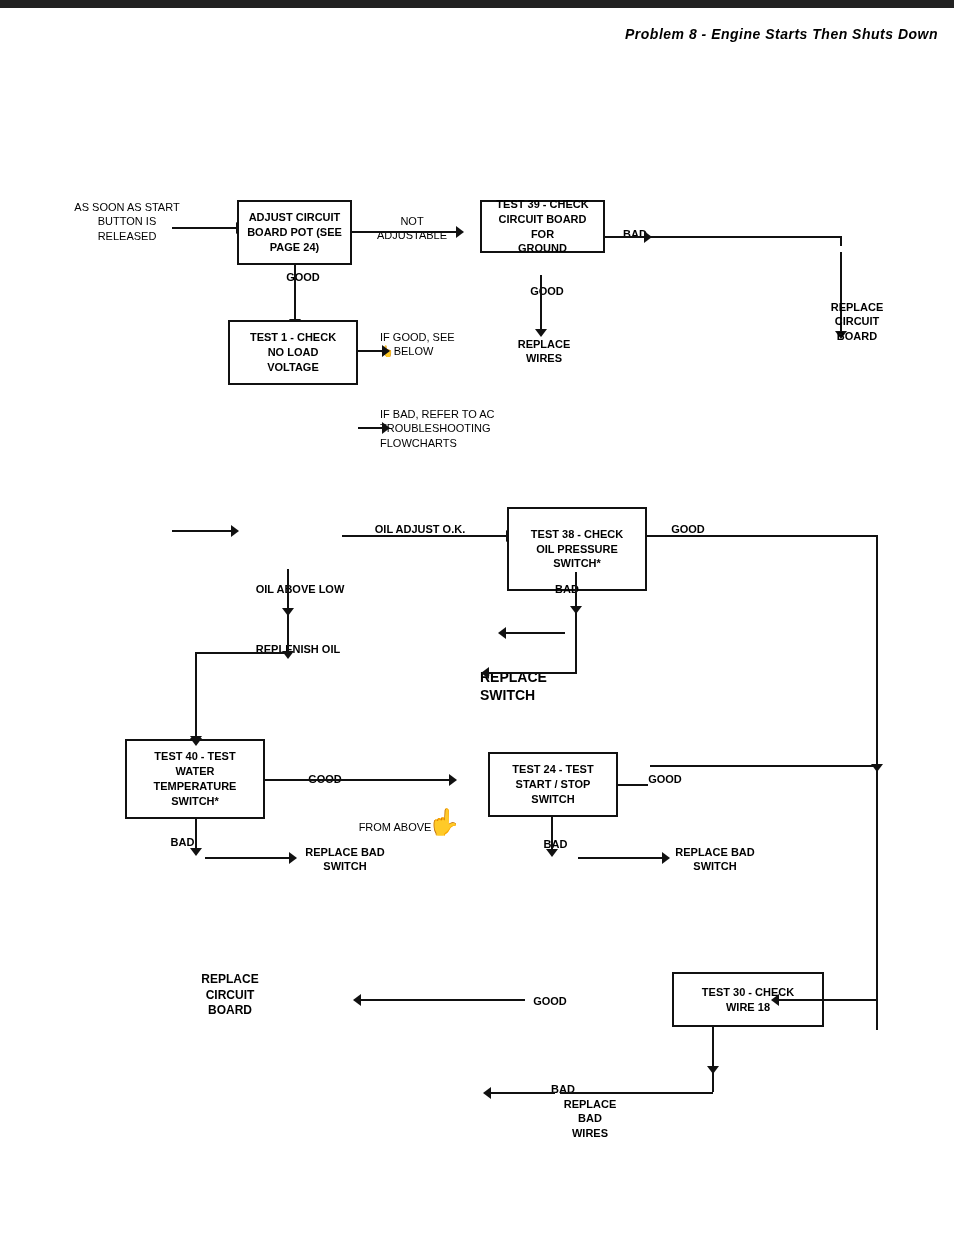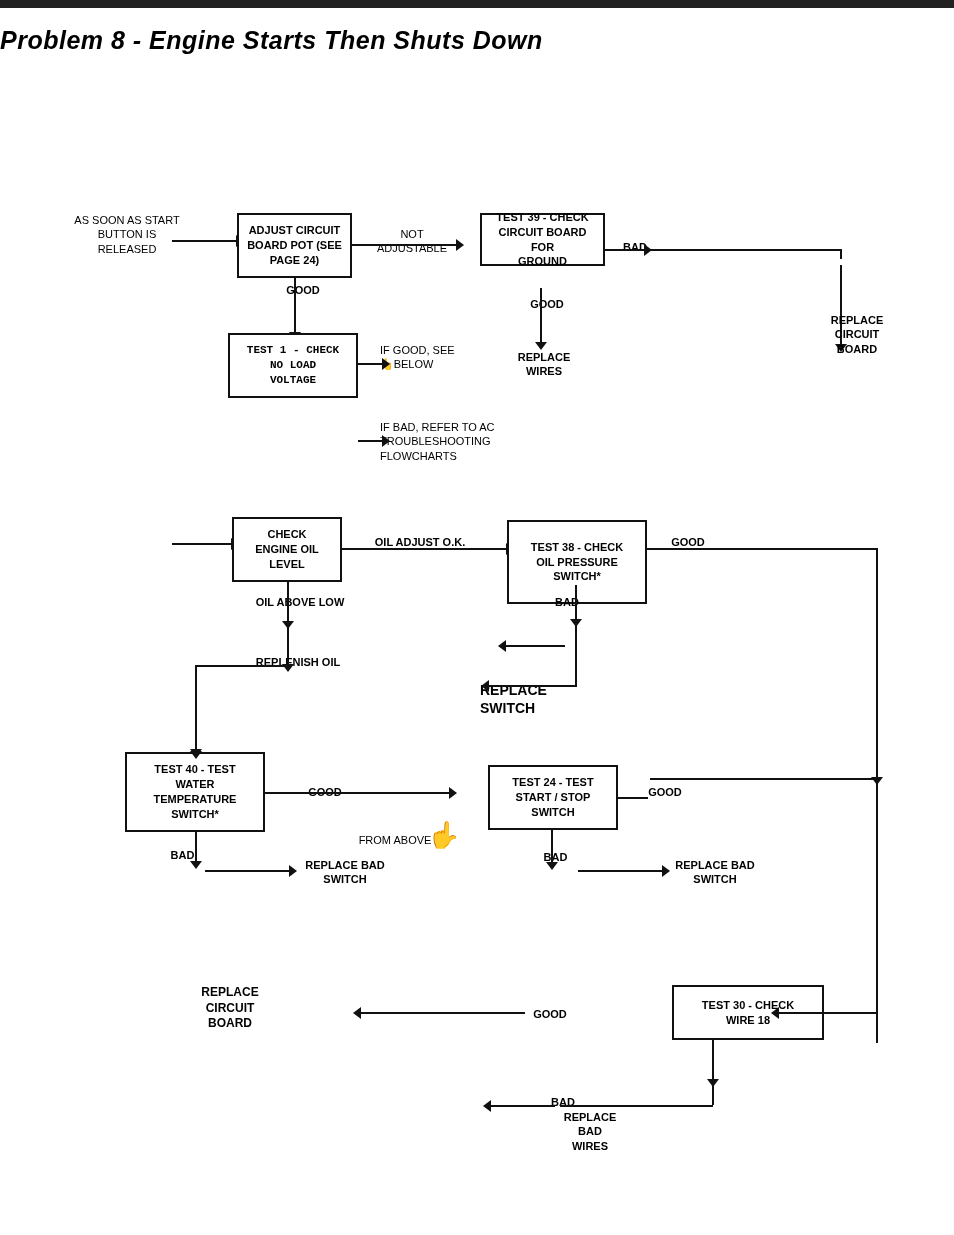--- a/index.html
+++ b/index.html
@@ -11,22 +11,22 @@
       position: relative;
       overflow-x: hidden;
     }
     .top-bar {
       width: 100%;
       height: 8px;
       background: #222;
       margin-bottom: 0;
     }
     .page-title {
-      text-align: left;
-      font-size: 25px;
+      text-align: right;
+      font-size: 14px;
       font-weight: bold;
       font-style: italic;
       margin: 18px 16px 10px 0;
       letter-spacing: 0.5px;
     }
     .diagram-container {
       position: relative;
       width: 954px;
       height: 1150px;
     }
@@ -152,34 +152,33 @@
   <div class="label bold" style="left:283px; top:218px; width:40px; text-align:center; font-size:11px;">GOOD</div>
 
   <div class="arrow-down" style="left:294px; top:213px; height:55px;"></div>
 
   <div class="label bold" style="left:527px; top:232px; width:40px; text-align:center; font-size:11px;">GOOD</div>
 
   <div class="arrow-down" style="left:540px; top:223px; height:55px;"></div>
 
   <div class="label bold" style="left:504px; top:285px; width:80px; text-align:center; font-size:11px;">REPLACE WIRES</div>
 
-  <div class="box" style="left:228px; top:268px; width:130px; height:65px; font-size:11px;font-family:Liberation Mono, monospace;">TEST 1 - CHECK<br>NO LOAD<br>VOLTAGE</div>
+  <div class="box" style="left:228px; top:268px; width:130px; height:65px; font-size:11px;">TEST 1 - CHECK<br>NO LOAD<br>VOLTAGE</div>
 
   <div class="label" style="left:380px; top:278px; width:120px; text-align:left; font-size:11px;">IF GOOD,  SEE<br>👆BELOW</div>
 
   <div class="arrow-right" style="left:358px; top:298px; width:25px;"></div>
 
   <div class="label" style="left:380px; top:355px; width:150px; text-align:left; font-size:11px;">IF BAD, REFER TO AC<br>TROUBLESHOOTING<br>FLOWCHARTS</div>
 
   <div class="arrow-right" style="left:358px; top:375px; width:25px;"></div>
 
 
   <div class="arrow-right" style="left:172px; top:478px; width:60px;"></div>
 
-  <div class="box" style="left:232px; top:452px; width:110px; height:65px; font-size:11px;">CHECK<br>ENGINE OIL<br>LEVEL</div>
 
   <div class="label bold" style="left:370px; top:470px; width:100px; text-align:center; font-size:11px;">OIL ADJUST O.K.</div>
 
   <div class="arrow-right" style="left:342px; top:483px; width:165px;"></div>
 
   <div class="box" style="left:507px; top:455px; width:140px; height:84px; font-size:11px;">TEST 38 - CHECK<br>OIL PRESSURE<br>SWITCH*</div>
 
   <div class="label bold" style="left:547px; top:530px; width:40px; text-align:center; font-size:11px;">BAD</div>
 
   <div class="arrow-down" style="left:575px; top:520px; height:35px;"></div>

